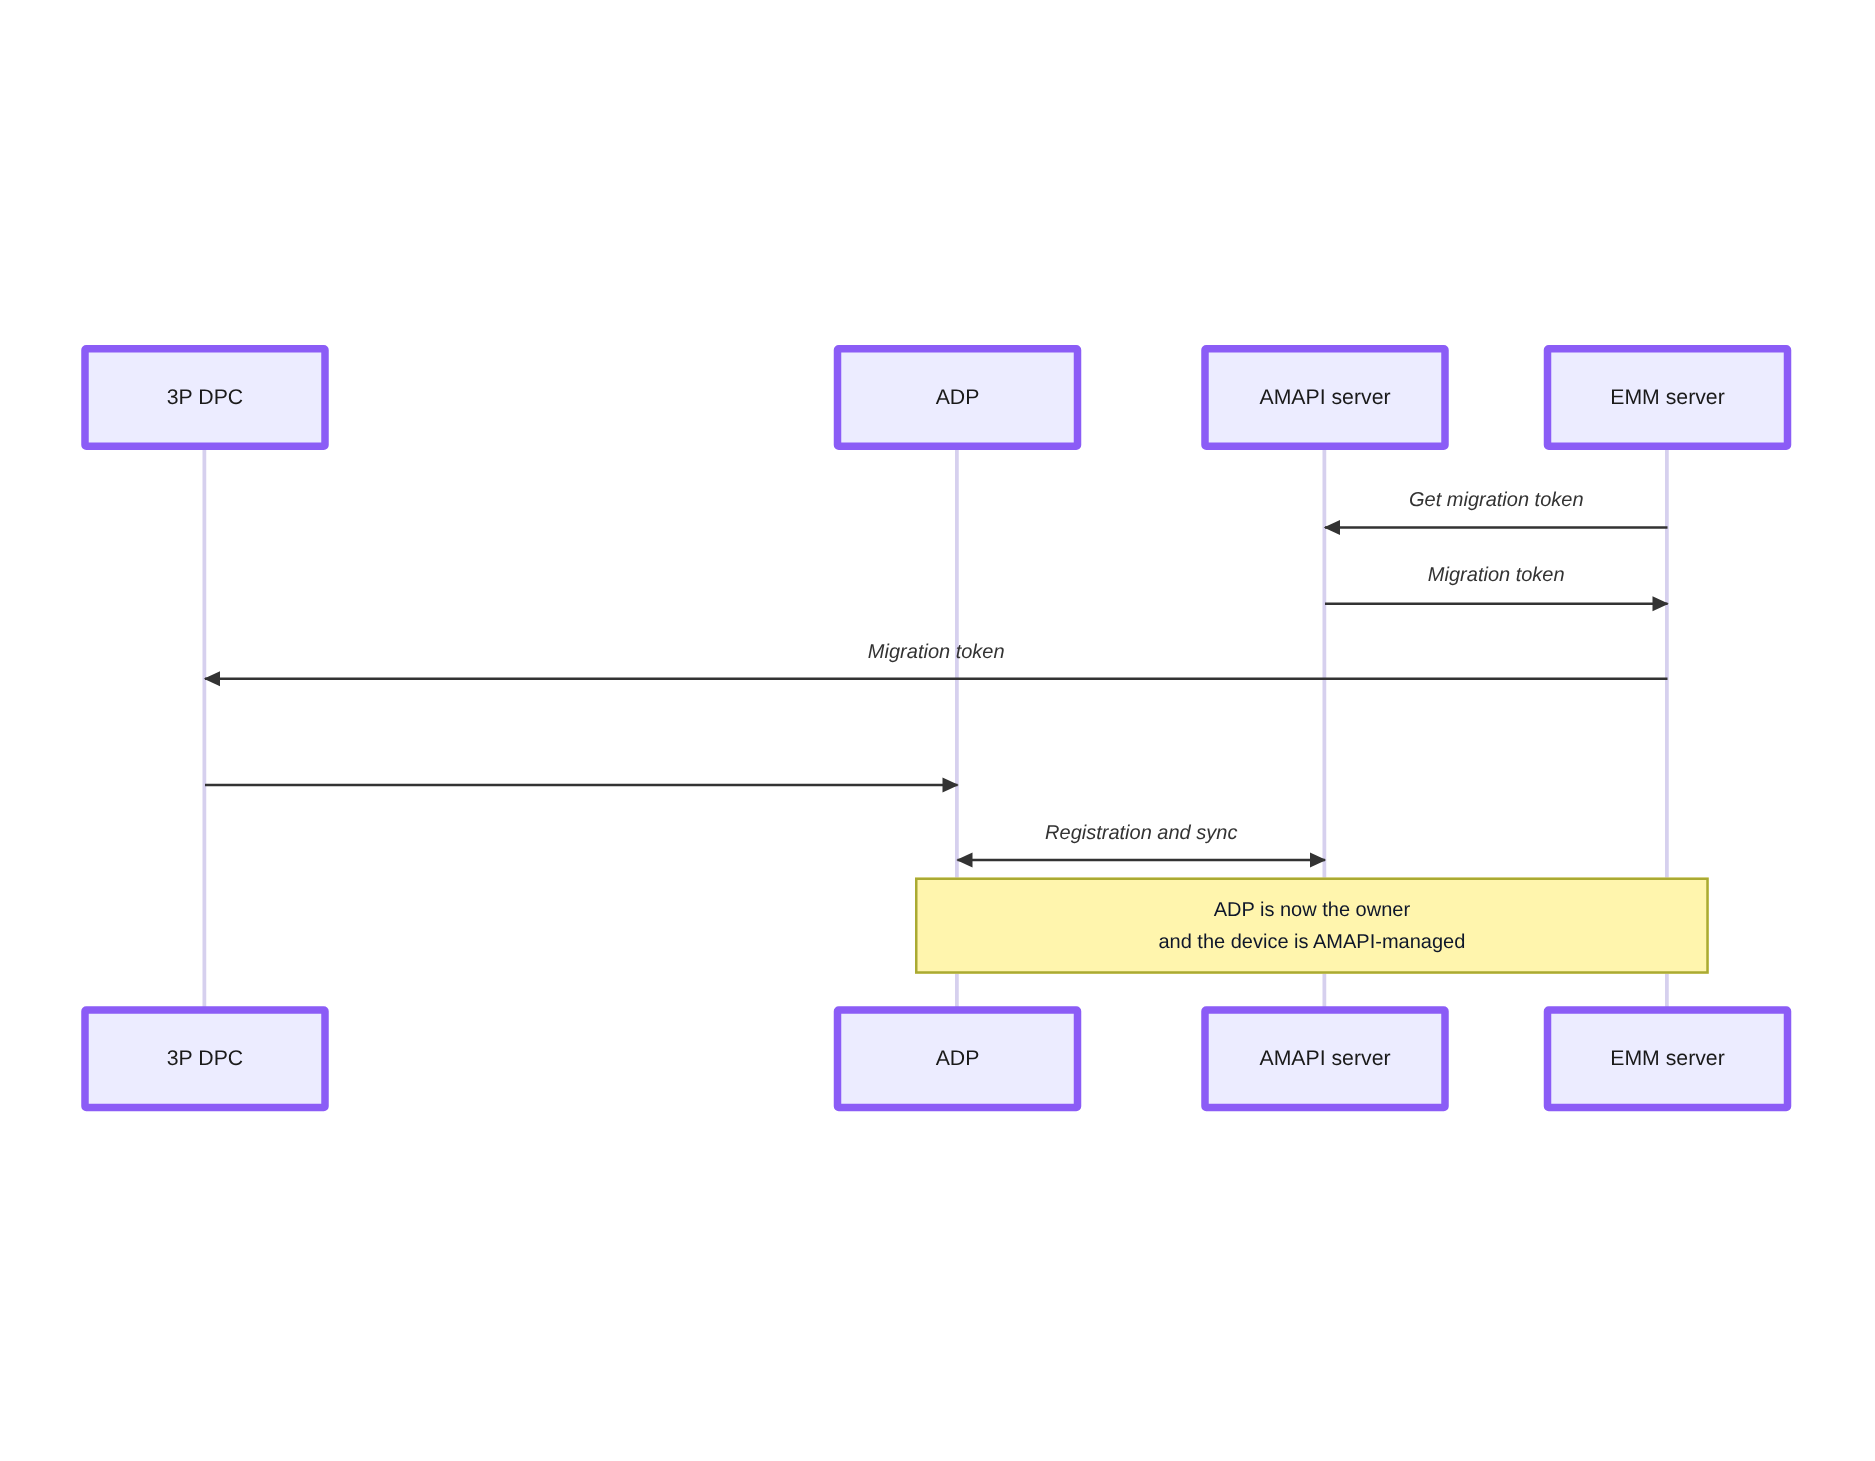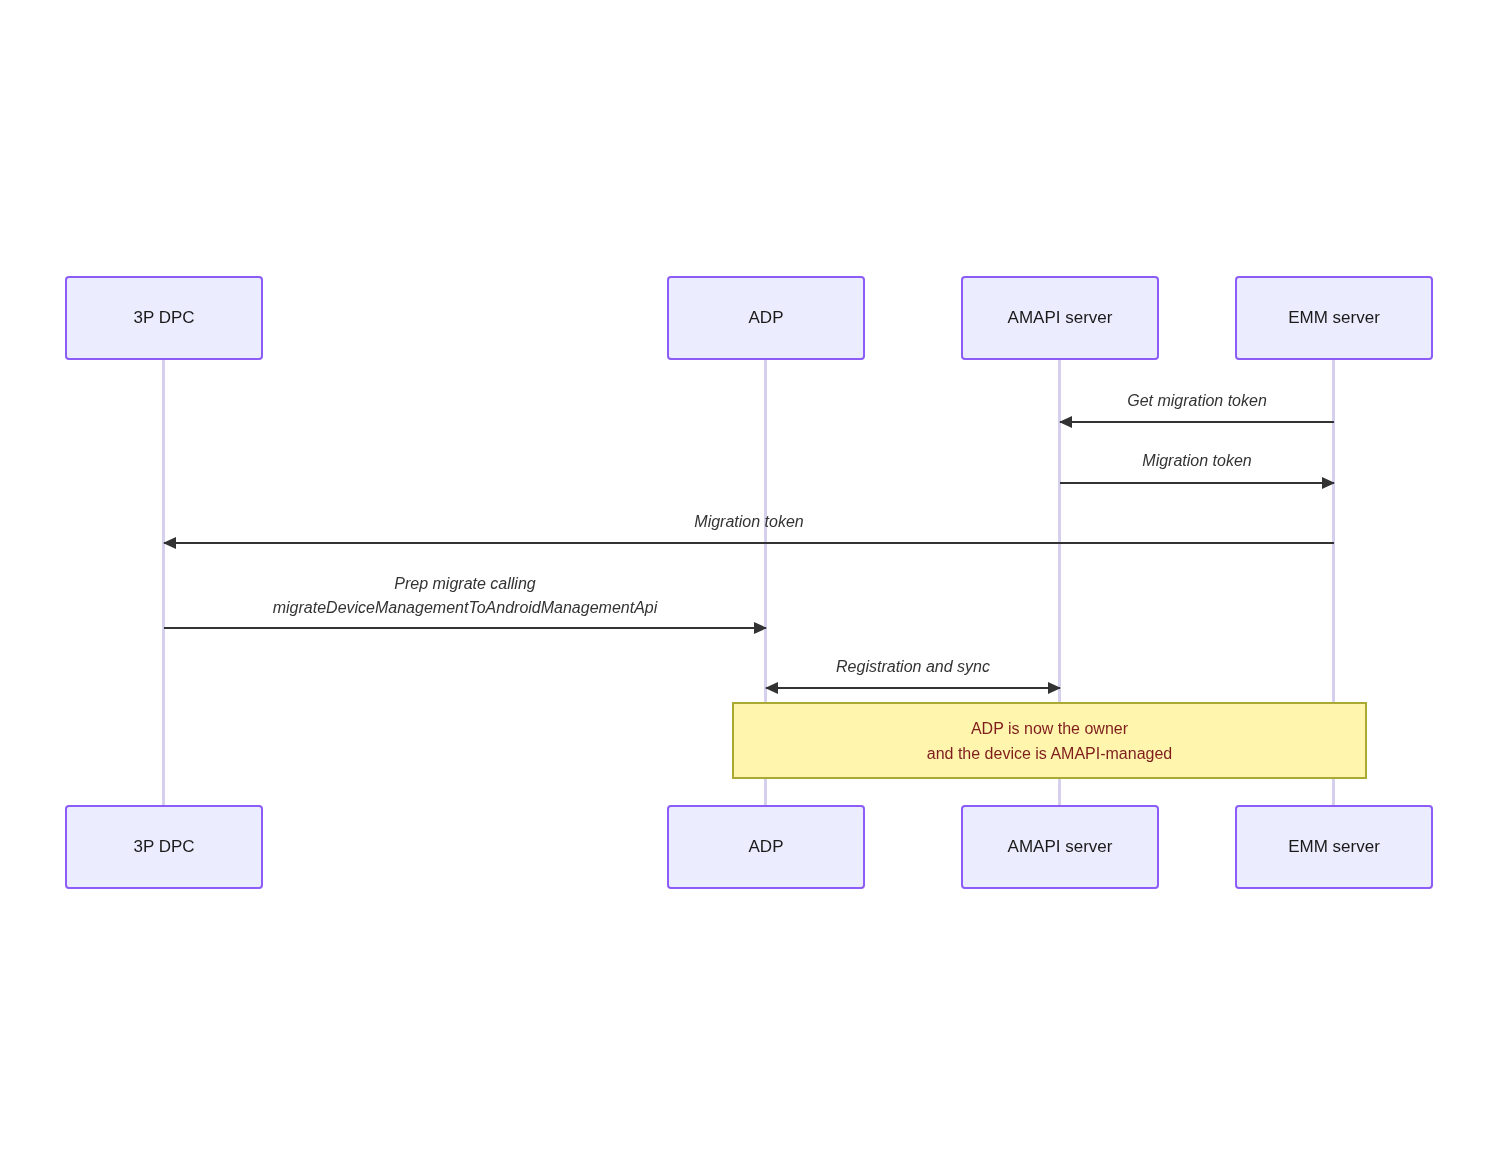--- a/index.html
+++ b/index.html
@@ -16,21 +16,21 @@
     top: 360px;
     height: 446px;
     width: 3px;
     background: #d6d0ee;
   }
   .actor {
     position: absolute;
     width: 198px;
     height: 84px;
     background: #ECECFF;
-    border: 2px solid #8b5cf6;
+    border: 6px solid #8b5cf6;
     border-radius: 4px;
     display: flex;
     align-items: center;
     justify-content: center;
     font-size: 17px;
     color: #1a1a1a;
     box-sizing: border-box;
   }
   .msg-label {
     position: absolute;
@@ -73,21 +73,21 @@
     height: 77px;
     background: #fff5ad;
     border: 2px solid #aaaa33;
     box-sizing: border-box;
     display: flex;
     align-items: center;
     justify-content: center;
     text-align: center;
     font-size: 16px;
     line-height: 25px;
-    color: #7f1d1d;
+    color: #0f172a;
     white-space: pre-line;
   }
 </style>
 </head>
 <body>
 
 <div class="diagram">
 
   <div class="lifeline" style="left:162px"></div>
   <div class="lifeline" style="left:764px"></div>
@@ -115,22 +115,20 @@
   <div class="msg-label" style="left:1060px;width:274px;top:450px">Migration token</div>
   <div class="msg-line" style="left:1060px;width:274px;top:482px">
     <span class="ah ah-right"></span>
   </div>
 
   <div class="msg-label" style="left:164px;width:1170px;top:511px">Migration token</div>
   <div class="msg-line" style="left:164px;width:1170px;top:542px">
     <span class="ah ah-left"></span>
   </div>
 
-  <div class="msg-label two-line" style="left:164px;width:602px;top:572px">Prep migrate calling
-migrateDeviceManagementToAndroidManagementApi</div>
   <div class="msg-line" style="left:164px;width:602px;top:627px">
     <span class="ah ah-right"></span>
   </div>
 
   <div class="msg-label" style="left:766px;width:294px;top:656px">Registration and sync</div>
   <div class="msg-line" style="left:766px;width:294px;top:687px">
     <span class="ah ah-left"></span>
     <span class="ah ah-right"></span>
   </div>
 

